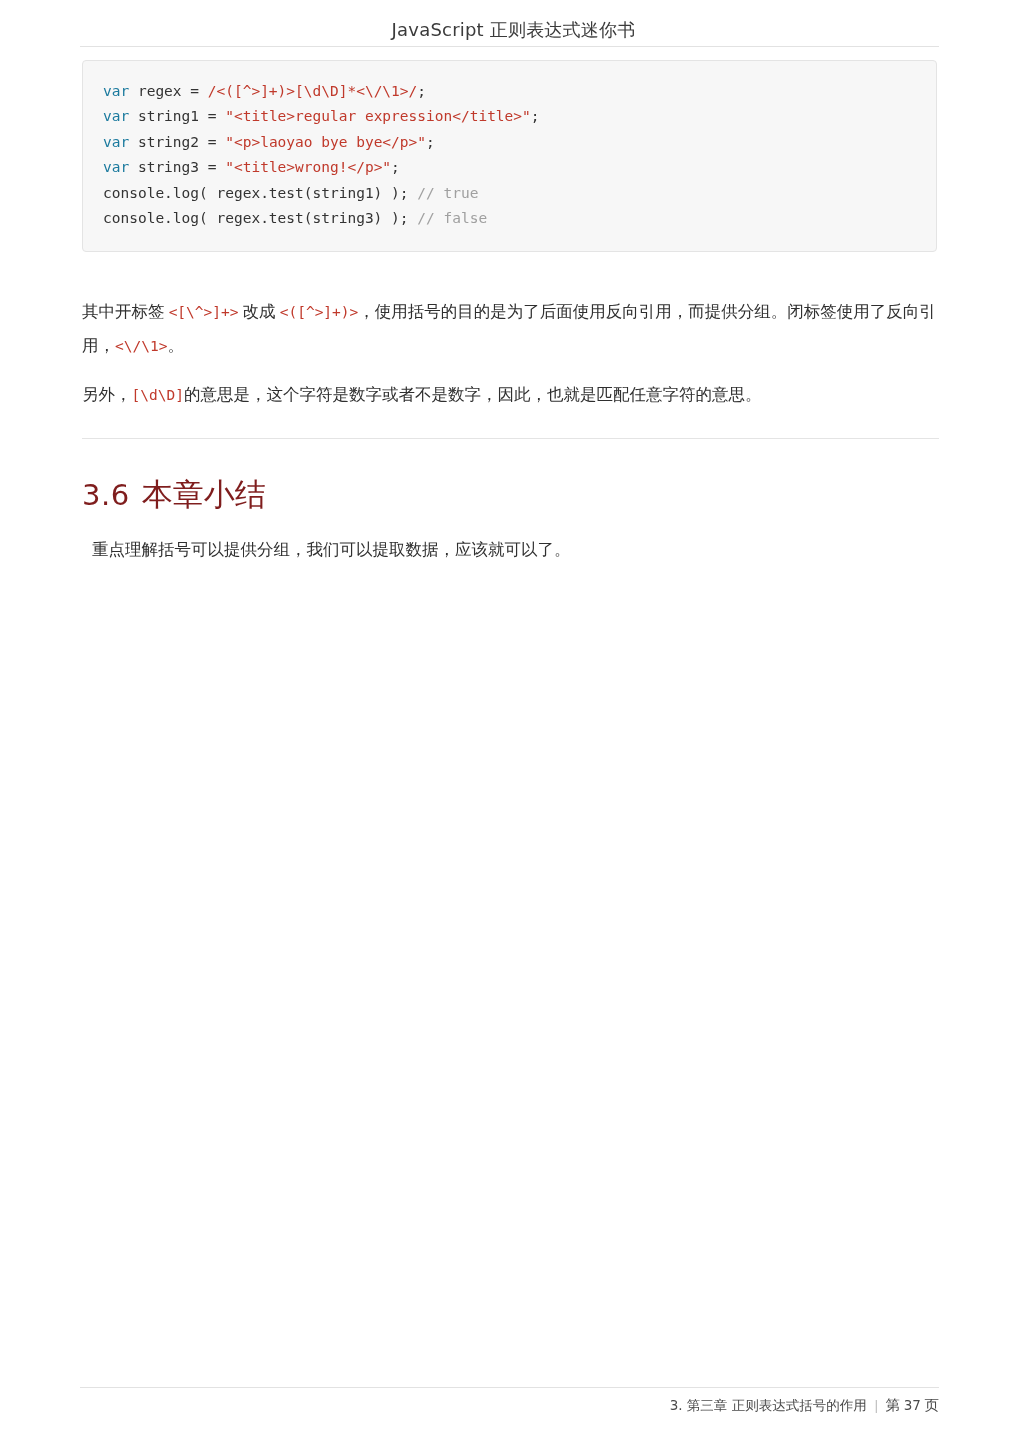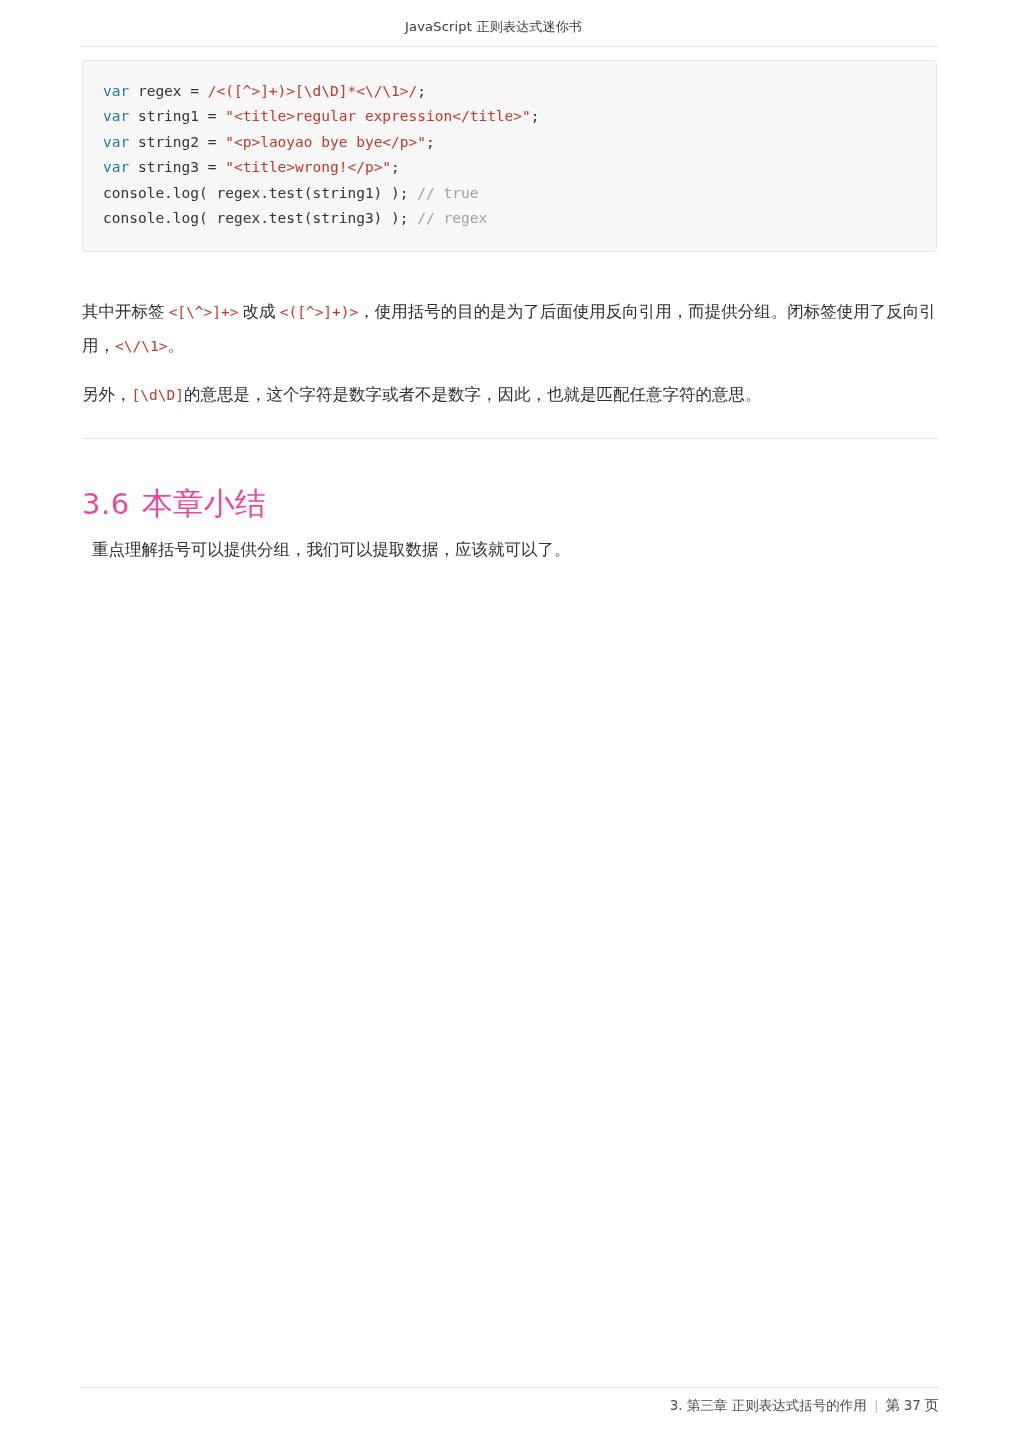--- a/index.html
+++ b/index.html
@@ -20,26 +20,26 @@
     left: 0;
     top: 0;
     width: 1019px;
     height: 1440px;
     box-sizing: border-box;
   }
 
   
   .header {
     position: absolute;
-    left: 64px;
+    left: 84px;
     top: 18px;
     width: 859px;
     text-align: center;
     font-family: "DejaVu Sans", sans-serif;
-    font-size: 13px;
+    font-size: 18px;
     color: #3b3b3b;
     letter-spacing: 0.2px;
   }
   .header-rule {
     position: absolute;
     left: 80px;
     top: 46px;
     width: 859px;
     height: 1px;
     background: #e2e2e2;
@@ -94,22 +94,22 @@
     width: 857px;
     height: 1px;
     background: #e4e4e4;
   }
   .heading {
     position: absolute;
     left: 82px;
     top: 473px;
     font-family: "Liberation Serif", serif;
     font-size: 31px;
-    line-height: 62px;
-    color: #ec4899;
+    line-height: 44px;
+    color: #7f1d1d;
     font-weight: normal;
     margin: 0;
   }
   .heading .num {
     font-family: "DejaVu Sans", sans-serif;
     font-size: 29px;
     letter-spacing: 0.5px;
   }
   .heading .txt {
     margin-left: 12px;
@@ -151,21 +151,21 @@
   <div class="header">JavaScript 正则表达式迷你书</div>
   <div class="header-rule"></div>
 
   <div class="code-block">
     <div id="code-lines">
         <div class="code-line"><span class="kw">var </span><span class="pl">regex = </span><span class="re">/&lt;([^&gt;]+)&gt;[\d\D]*&lt;\/\1&gt;/</span><span class="pl">;</span></div>
         <div class="code-line"><span class="kw">var </span><span class="pl">string1 = </span><span class="str">"&lt;title&gt;regular expression&lt;/title&gt;"</span><span class="pl">;</span></div>
         <div class="code-line"><span class="kw">var </span><span class="pl">string2 = </span><span class="str">"&lt;p&gt;laoyao bye bye&lt;/p&gt;"</span><span class="pl">;</span></div>
         <div class="code-line"><span class="kw">var </span><span class="pl">string3 = </span><span class="str">"&lt;title&gt;wrong!&lt;/p&gt;"</span><span class="pl">;</span></div>
         <div class="code-line"><span class="pl">console.log( regex.test(string1) ); </span><span class="cm">// true</span></div>
-        <div class="code-line"><span class="pl">console.log( regex.test(string3) ); </span><span class="cm">// regex</span></div>
+        <div class="code-line"><span class="pl">console.log( regex.test(string3) ); </span><span class="cm">// false</span></div>
       </div>
   </div>
 
   <div class="para" id="para1">
     <span>其中开标签 </span><span class="code-inline">&lt;[\^&gt;]+&gt;</span><span> 改成 </span><span class="code-inline">&lt;([^&gt;]+)&gt;</span><span>，使用括号的目的是为了后面使用反向引用，而提供分组。闭标签使用了反向引用，</span><span class="code-inline">&lt;\/\1&gt;</span><span>。</span>
   </div>
 
   <div class="para" id="para2">
     <span>另外，</span><span class="code-inline">[\d\D]</span><span>的意思是，这个字符是数字或者不是数字，因此，也就是匹配任意字符的意思。</span>
   </div>

